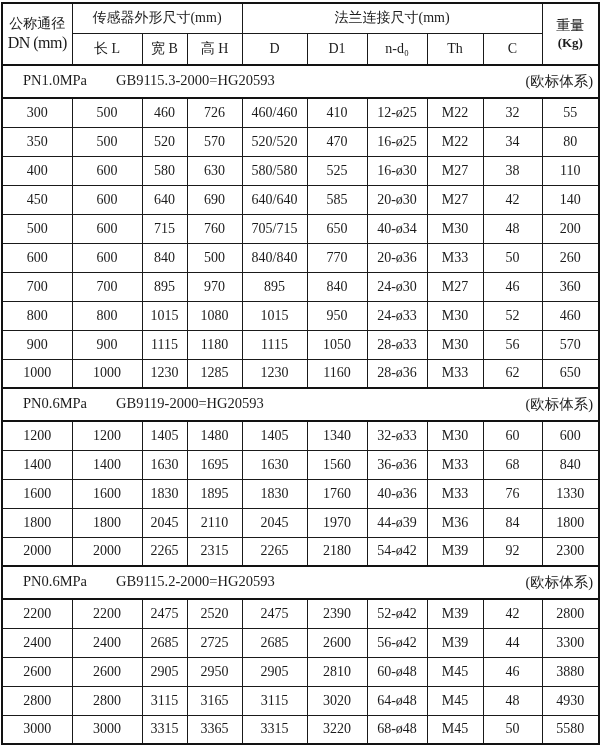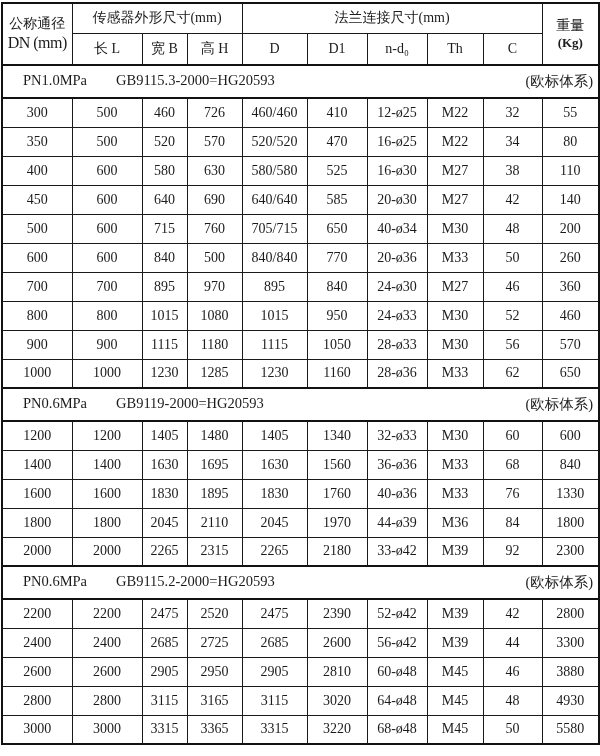--- a/index.html
+++ b/index.html
@@ -259,21 +259,21 @@
           <td>84</td>
           <td>1800</td>
         </tr>
         <tr class="data-row">
           <td>2000</td>
           <td>2000</td>
           <td>2265</td>
           <td>2315</td>
           <td>2265</td>
           <td>2180</td>
-          <td>33-ø42</td>
+          <td>54-ø42</td>
           <td>M39</td>
           <td>92</td>
           <td>2300</td>
         </tr>
         <tr class="section-row">
           <td colspan="10"><span class="sec-note">(欧标体系)</span><span class="sec-pn">PN0.6MPa</span><span class="sec-std">GB9115.2-2000=HG20593</span></td>
         </tr>
         <tr class="data-row">
           <td>2200</td>
           <td>2200</td>

